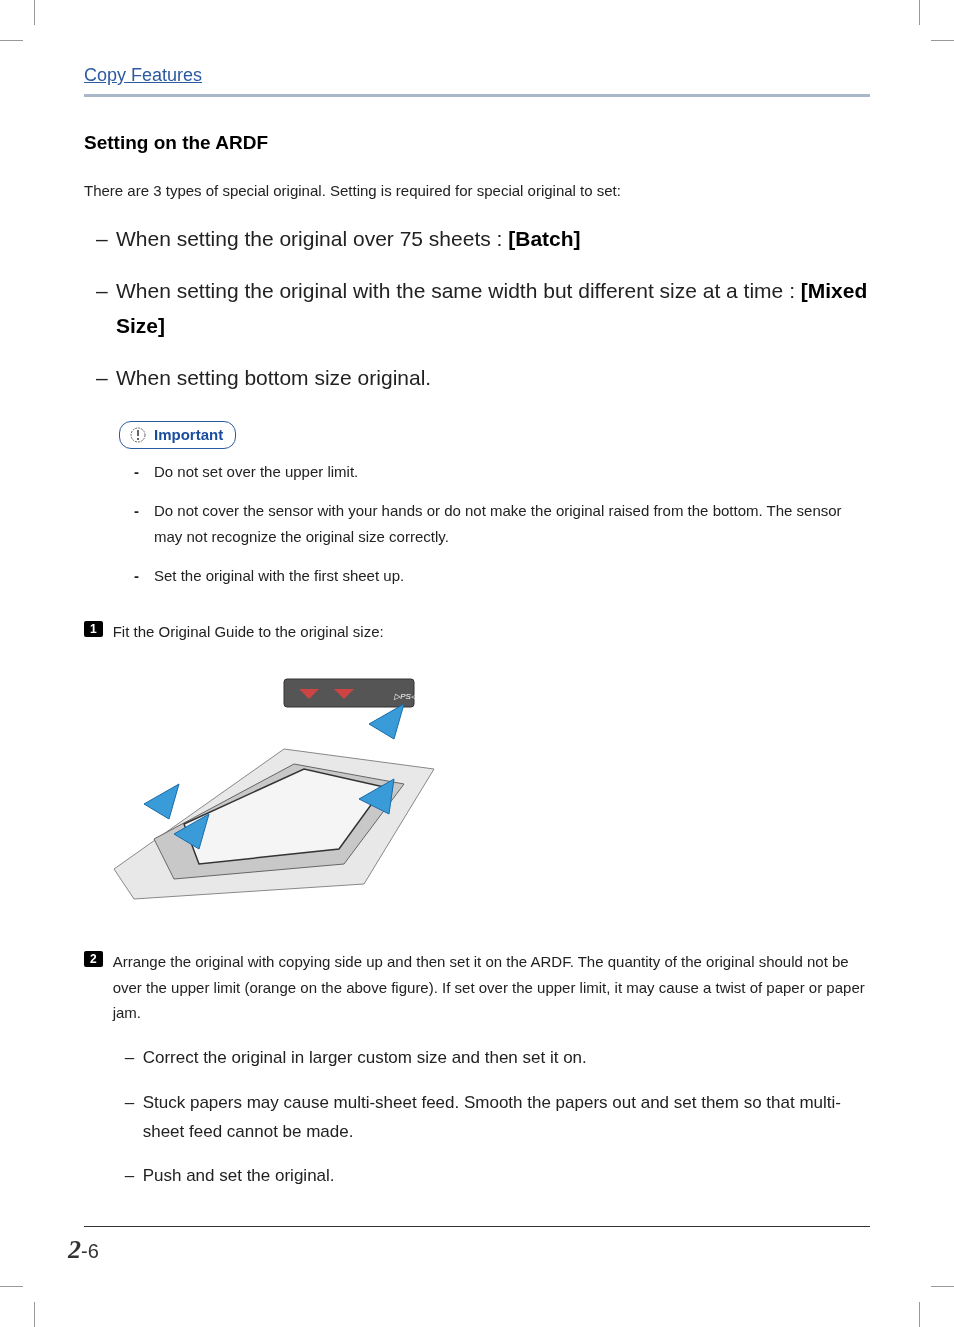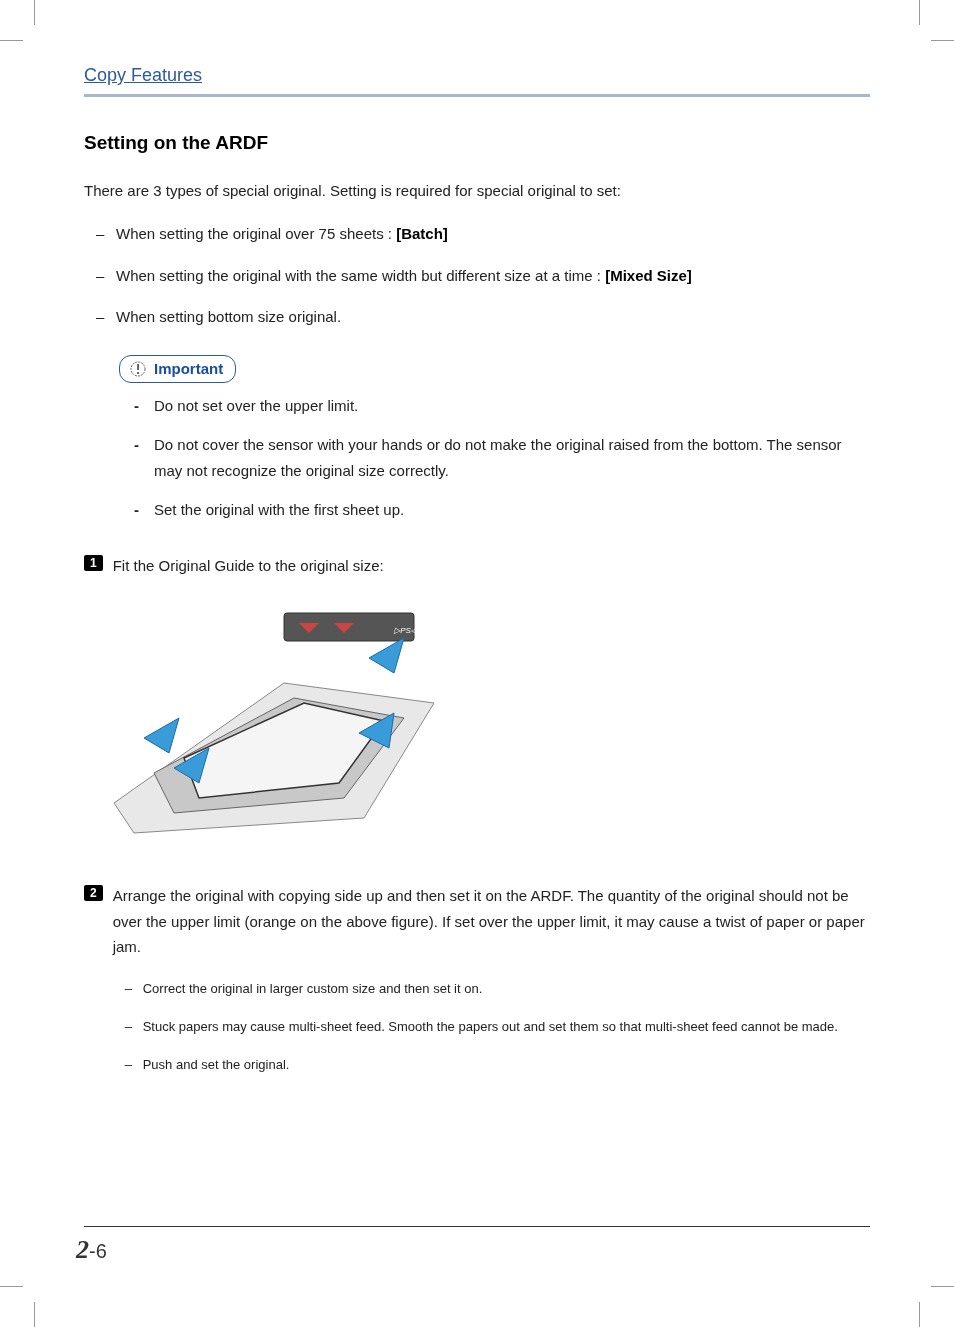--- a/index.html
+++ b/index.html
@@ -12,39 +12,39 @@
     .cm-bl-h { bottom: 40px; left: 0; width: 23px; height: 1px; }
     .cm-bl-v { bottom: 0; left: 34px; width: 1px; height: 25px; }
     .cm-br-h { bottom: 40px; right: 0; width: 23px; height: 1px; }
     .cm-br-v { bottom: 0; right: 34px; width: 1px; height: 25px; }
     .page { position: absolute; top: 40px; left: 34px; right: 34px; bottom: 40px; padding: 25px 50px 20px 50px; }
     .header-title { color: #2c5aa0; font-size: 18px; font-weight: normal; margin-bottom: 8px; text-decoration: underline; }
     .header-rule { border-top: 3px solid #a8b8c8; margin-bottom: 35px; }
     .section-title { color: #000000; font-size: 19px; font-weight: bold; margin-bottom: 25px; }
     .body-text { color: #222; font-size: 15px; line-height: 1.6; margin-bottom: 18px; }
     .bullet-list { list-style: none; margin-bottom: 25px; }
-    .bullet-list li { color: #222; font-size: 15px; line-height: 1.7; padding-left: 32px; position: relative; margin-bottom: 16px; }
+    .bullet-list li { color: #222; font-size: 21px; line-height: 1.7; padding-left: 32px; position: relative; margin-bottom: 16px; }
     .bullet-list li::before { content: "–"; position: absolute; left: 12px; color: #222; }
     .bold { font-weight: bold; color: #000; }
     .important-box { display: inline-flex; align-items: center; gap: 6px; border: 1.5px solid #2c5aa0; border-radius: 12px; padding: 3px 12px 3px 8px; margin-left: 35px; margin-bottom: 10px; text-align: center; }
     .important-icon { width: 20px; height: 20px; display: inline-flex; align-items: center; justify-content: center; }
     .important-label { color: #1a4d9e; font-weight: bold; font-size: 15px; }
     .important-list { list-style: none; margin-left: 35px; margin-bottom: 30px; }
     .important-list li { color: #222; font-size: 15px; line-height: 1.7; padding-left: 35px; position: relative; margin-bottom: 14px; }
     .important-list li::before { content: "-"; position: absolute; left: 15px; color: #222; font-weight: bold; }
     .step { display: flex; align-items: flex-start; gap: 10px; margin-bottom: 20px; }
     .step-badge { background: #000; color: #fff; font-size: 12px; font-weight: bold; padding: 1px 6px; border-radius: 2px; flex-shrink: 0; margin-top: 2px; }
     .step-text { color: #222; font-size: 15px; line-height: 1.7; flex: 1; }
     .sub-list { list-style: none; margin-top: 18px; }
-    .sub-list li { color: #222; font-size: 13px; line-height: 1.7; padding-left: 30px; position: relative; margin-bottom: 16px; }
+    .sub-list li { color: #222; font-size: 17px; line-height: 1.7; padding-left: 30px; position: relative; margin-bottom: 16px; }
     .sub-list li::before { content: "–"; position: absolute; left: 12px; color: #222; }
     .figure-container { display: flex; justify-content: flex-start; margin: 25px 0 40px; font-style: italic; }
     .figure-placeholder { width: 355px; height: 240px; }
     .footer-rule { border-top: 1px solid #333; position: absolute; bottom: 60px; left: 50px; right: 50px; }
-    .page-number { position: absolute; bottom: 22px; left: 42px; font-size: 20px; color: #333; }
+    .page-number { position: absolute; bottom: 22px; left: 34px; font-size: 20px; color: #333; }
     .page-number .chapter { font-style: italic; font-weight: bold; font-size: 26px; font-family: 'Times New Roman', serif; }
   </style>
 </head>
 <body>
 
 <div class="crop-mark cm-tl-h"></div>
 <div class="crop-mark cm-tl-v"></div>
 <div class="crop-mark cm-tr-h"></div>
 <div class="crop-mark cm-tr-v"></div>
 <div class="crop-mark cm-bl-h"></div>

